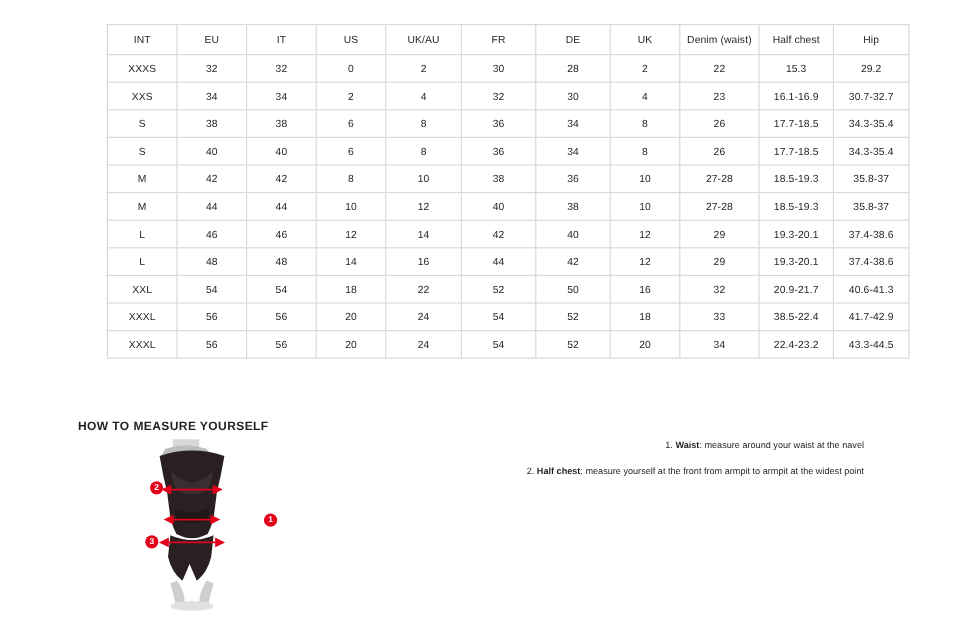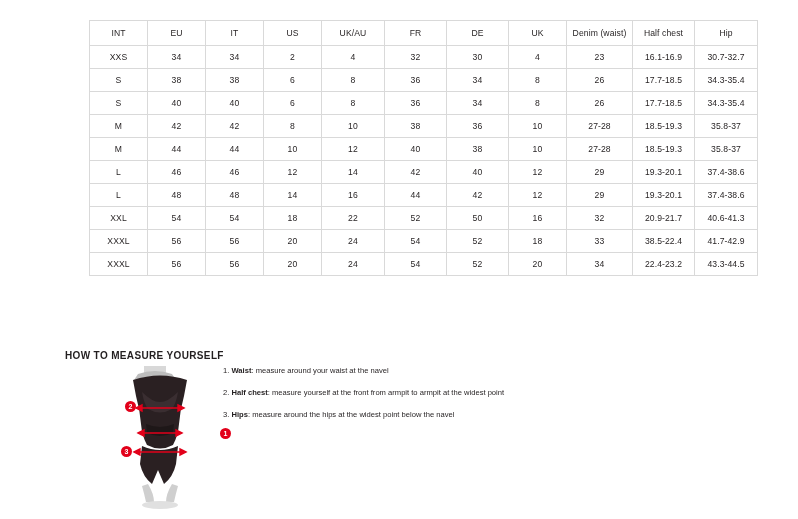--- a/index.html
+++ b/index.html
@@ -69,23 +69,24 @@
   }
   .figure {
     position: absolute;
     left: 35px;
     top: 0;
     width: 120px;
     height: 148px;
   }
   .notes {
     position: absolute;
-    left: 158px;
+    left: 175px;
     top: 3px;
     width: 480px;
+    text-align: right;
   }
   .note {
     font-size: 7.6px;
     line-height: 11px;
     margin-bottom: 11px;
     color: #231f20;
   }
   .note b { font-weight: bold; }
 
   
@@ -135,20 +136,33 @@
           <td>FR</td>
           <td>DE</td>
           <td>UK</td>
           <td>Denim (waist)</td>
           <td>Half chest</td>
           <td>Hip</td>
         </tr>
       </thead>
       <tbody>
         <tr>
+          <td>XXXS</td>
+          <td>32</td>
+          <td>32</td>
+          <td>0</td>
+          <td>2</td>
+          <td>30</td>
+          <td>28</td>
+          <td>2</td>
+          <td>22</td>
+          <td>15.3</td>
+          <td>29.2</td>
+        </tr>
+        <tr>
           <td>XXS</td>
           <td>34</td>
           <td>34</td>
           <td>2</td>
           <td>4</td>
           <td>32</td>
           <td>30</td>
           <td>4</td>
           <td>23</td>
           <td>16.1-16.9</td>
@@ -325,20 +339,16 @@
 
     <div class="notes">
       <div class="note">
         <span>1.</span>
         <b>Waist</b><span>: measure around your waist at the navel</span>
       </div>
       <div class="note">
         <span>2.</span>
         <b>Half chest</b><span>: measure yourself at the front from armpit to armpit at the widest point</span>
       </div>
-      <div class="note">
-        <span>3.</span>
-        <b>Hips</b><span>: measure around the hips at the widest point below the navel</span>
-      </div>
     </div>
   </div>
 
 </div>
 
 </body></html>

